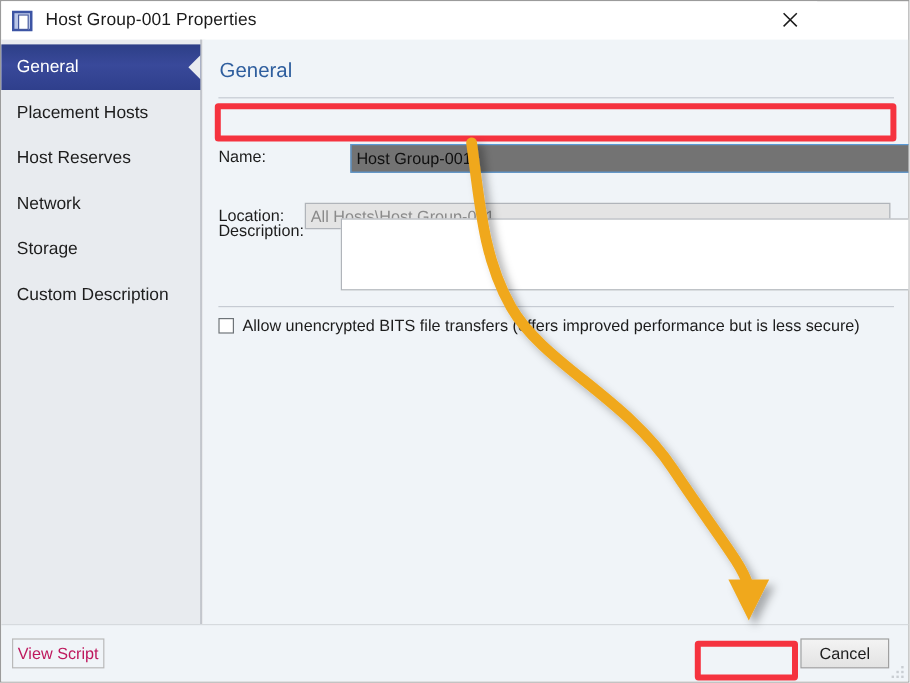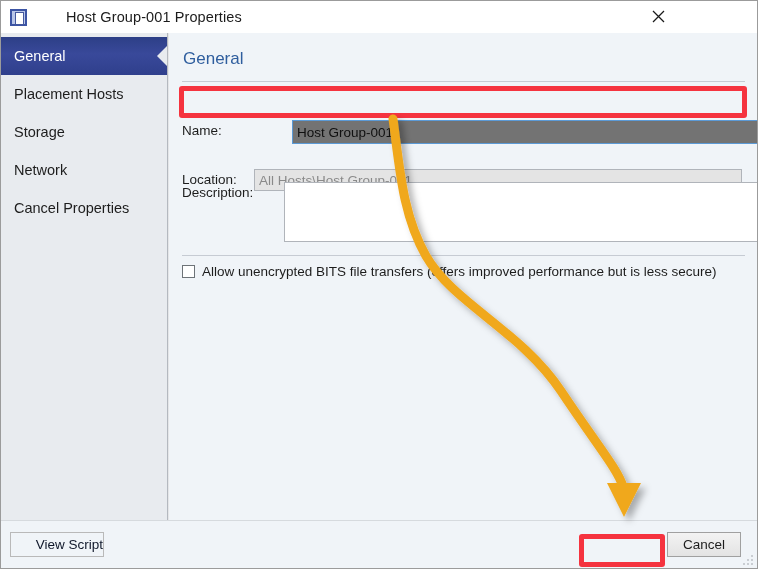--- a/index.html
+++ b/index.html
@@ -22,21 +22,20 @@
   }
 
   
   #titlebar {
     position: absolute;
     left: 0; top: 0;
     width: 680px; height: 32px;
     background: #ffffff;
     display: flex;
     align-items: center;
-    gap: 28px;
   }
   #app-icon {
     width: 17px; height: 17px;
     margin-left: 9px;
     border: 2px solid #3c54a4;
     background: #b9c6e8;
     position: relative;
     flex: 0 0 auto;
   }
   #app-icon::before {
@@ -230,25 +229,24 @@
     height: 25px;
     background: linear-gradient(to bottom, #f3f3f3, #e3e3e3);
     border: 1px solid #a0a0a0;
     font-family: "Liberation Sans", sans-serif;
     font-size: 13.5px;
     color: #1d1d1d;
     cursor: pointer;
   }
   #view-script-button {
     left: 9px;
-    width: 94px;
-    color: #0f172a;
+    width: 77px;
+    color: #be185d;
     border-color: #b9b9b9;
     background: #f0f4f8;
-    text-align: right;
   }
   #ok-button {
     left: 584px;
     width: 56px;
     border: 2px solid #3c7fbd;
     background: linear-gradient(to bottom, #f3f3f3, #e3e3e3);
     margin-top: 37px;
   }
   #cancel-button {
     left: 666px;
@@ -303,27 +301,30 @@
   <div id="body-area">
 
     <div id="sidebar">
       <div class="nav-item selected">
         <span>General</span>
       </div>
       <div class="nav-item">
         <span>Placement Hosts</span>
       </div>
       <div class="nav-item">
+        <span>Host Reserves</span>
+      </div>
+      <div class="nav-item">
+        <span>Network</span>
+      </div>
+      <div class="nav-item">
         <span>Storage</span>
       </div>
       <div class="nav-item">
-        <span>Network</span>
-      </div>
-      <div class="nav-item">
-        <span>Cancel Properties</span>
+        <span>Custom Description</span>
       </div>
     </div>
 
     <div id="content">
 
       <div id="page-heading">General</div>
       <div id="heading-rule"></div>
 
       <div class="form-row" id="row-name">
         <div class="form-label">Name:</div>

